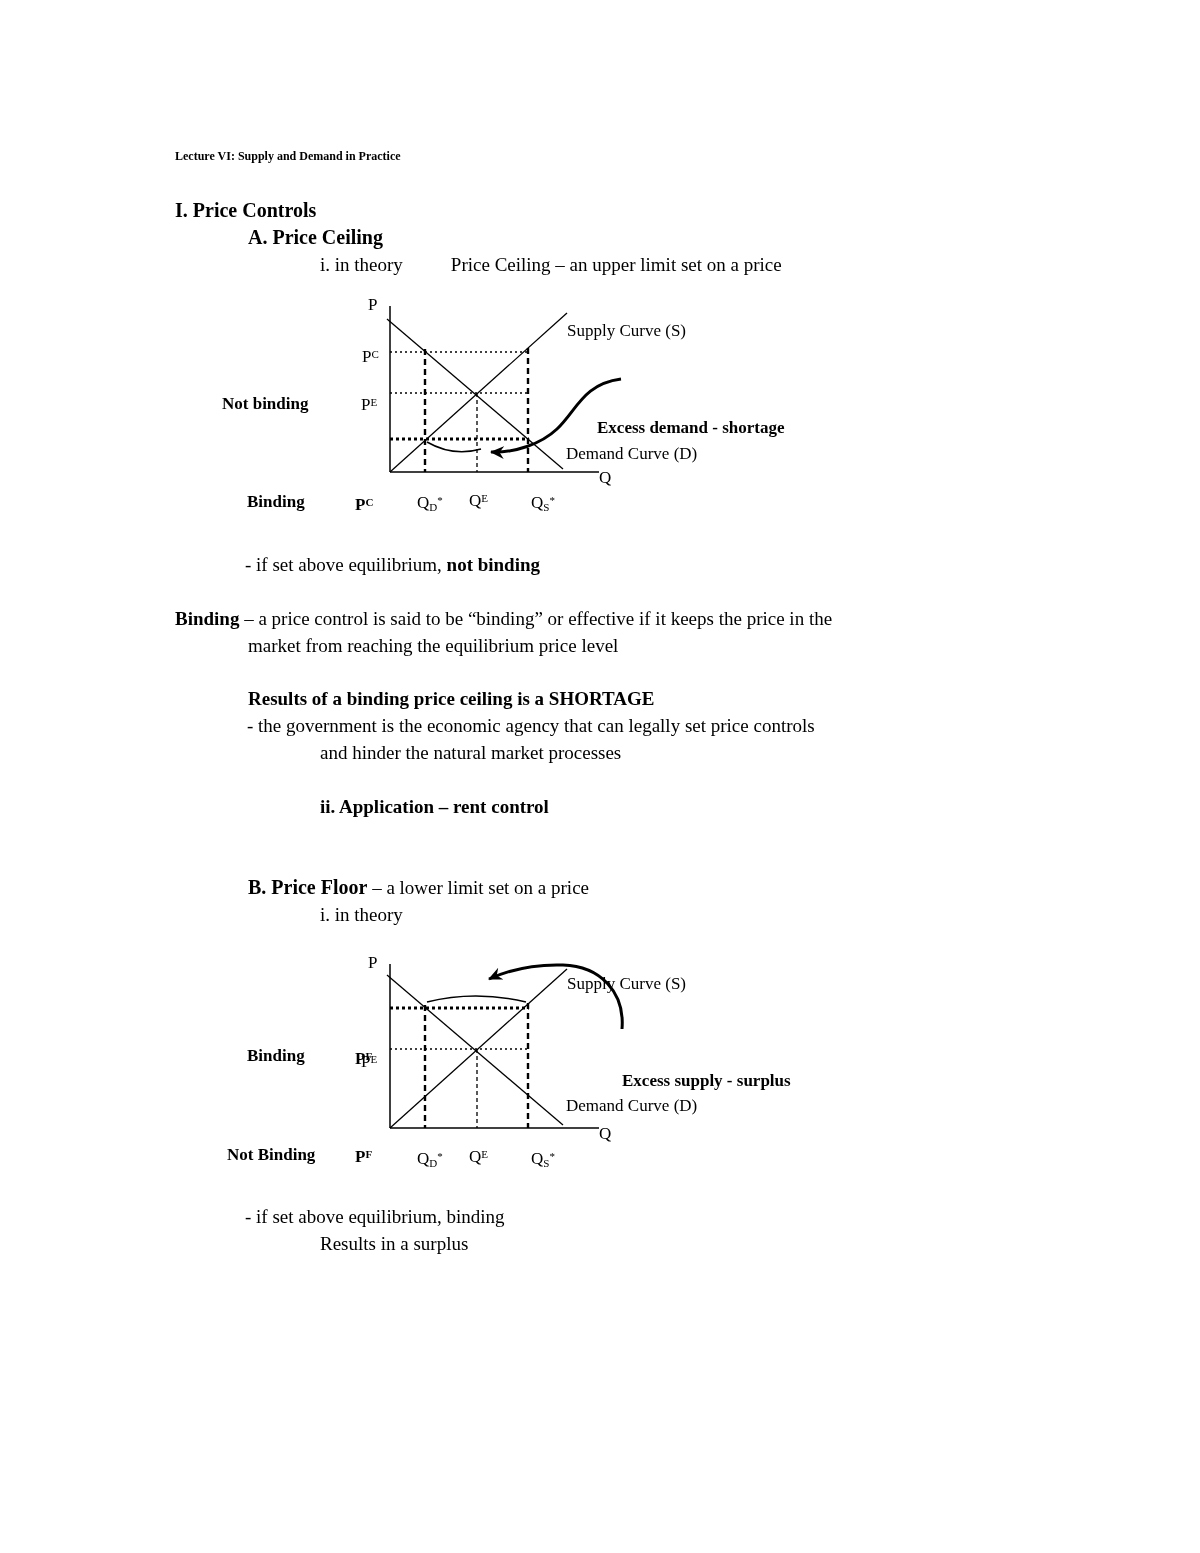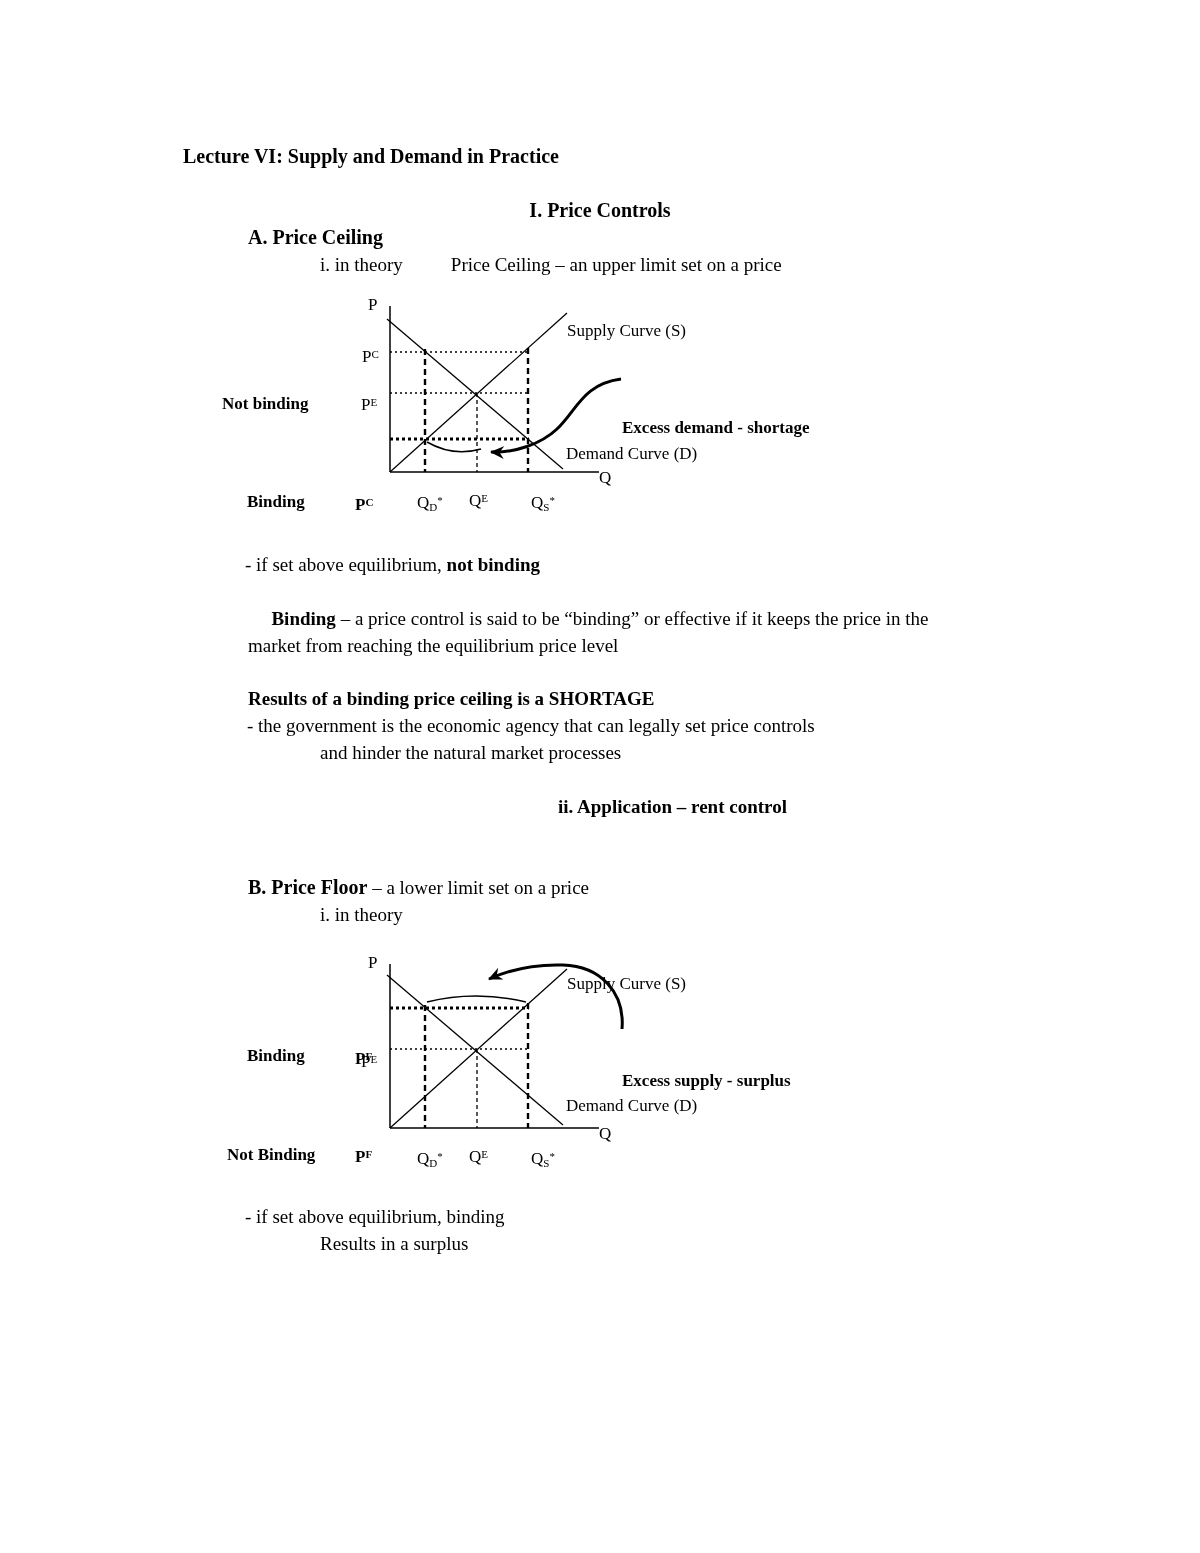--- a/index.html
+++ b/index.html
@@ -1,28 +1,28 @@
 <!DOCTYPE html>
 <html><head>
 <meta charset="utf-8">
 <style>
   * { margin:0; padding:0; box-sizing:border-box; }
   html,body { background:#ffffff; }
   body { width:1200px; height:1553px; font-family:"Liberation Serif", serif; color:#000; }
   .page { position:relative; width:1200px; height:1553px; padding:143px 175px 0 175px; font-size:19px; line-height:27px; overflow:hidden; }
   .b { font-weight:bold;margin-top:48px; }
-  .title { font-size:20px; font-weight:bold;margin-left:8px; }
+  .title { font-size:12px; font-weight:bold; }
   .h { font-size:20px; font-weight:bold; }
   .line { white-space:nowrap; }
   .ind70 { margin-left:70px; }
   .ind73 { margin-left:73px; }
   .ind110 { margin-left:72px; }
   .ind145 { margin-left:145px; }
   .gap48 { margin-left:48px; }
-  .mt27 { margin-top:27px;text-align:center; }
+  .mt27 { margin-top:27px; }
   .mt26 { margin-top:26px; }
   .mt54 { margin-top:54px; }
   .mt14 { margin-top:14px; }
   .mt9 { margin-top:9px; }
   .mt22 { margin-top:22px; }
   .mt3 { margin-top:3px; }
   .diagram { position:relative; width:850px; height:250px; }
   .diagram svg { position:absolute; left:0; top:0; }
   .lbl { position:absolute; font-size:17px; line-height:20px; white-space:nowrap; }
   .lbl sup { font-size:11px; vertical-align:4px; }
@@ -70,21 +70,21 @@
       <path class="brace" d="M252,150 Q278,165 306,157"></path>
       <path class="bigarrow" d="M446,87 C408,92 402,118 382,137 C366,152 340,161 316,160" marker-end="url(#ah1)"></path>
     </svg>
     <span class="lbl" style="left:193px; top:3px;">P</span>
     <span class="lbl b" style="left:47px; top:54px;">Not binding</span>
     <span class="lbl" style="left:187px; top:52px;"><span>P</span><sup>C</sup></span>
     <span class="lbl" style="left:186px; top:100px;"><span>P</span><sup>E</sup></span>
     <span class="lbl b" style="left:72px; top:152px;">Binding</span>
     <span class="lbl b" style="left:180px; top:152px;"><span>P</span><sup>C</sup></span>
     <span class="lbl" style="left:392px; top:29px;">Supply Curve (S)</span>
-    <span class="lbl b" style="left:447px; top:78px;font-family:Liberation Serif, serif;">Excess demand - shortage</span>
+    <span class="lbl b" style="left:422px; top:78px;font-family:Liberation Serif, serif;">Excess demand - shortage</span>
     <span class="lbl" style="left:391px; top:152px;">Demand Curve (D)</span>
     <span class="lbl" style="left:424px; top:176px;">Q</span>
     <span class="lbl" style="left:242px; top:198px;"><span>Q</span><sub>D</sub><sup>*</sup></span>
     <span class="lbl" style="left:294px; top:196px;"><span>Q</span><sup>E</sup></span>
     <span class="lbl" style="left:356px; top:198px;"><span>Q</span><sub>S</sub><sup>*</sup></span>
   </div>
 
   <div class="line ind70 mt9">
     <span>- if set above equilibrium, </span><span class="b">not binding</span>
   </div>

